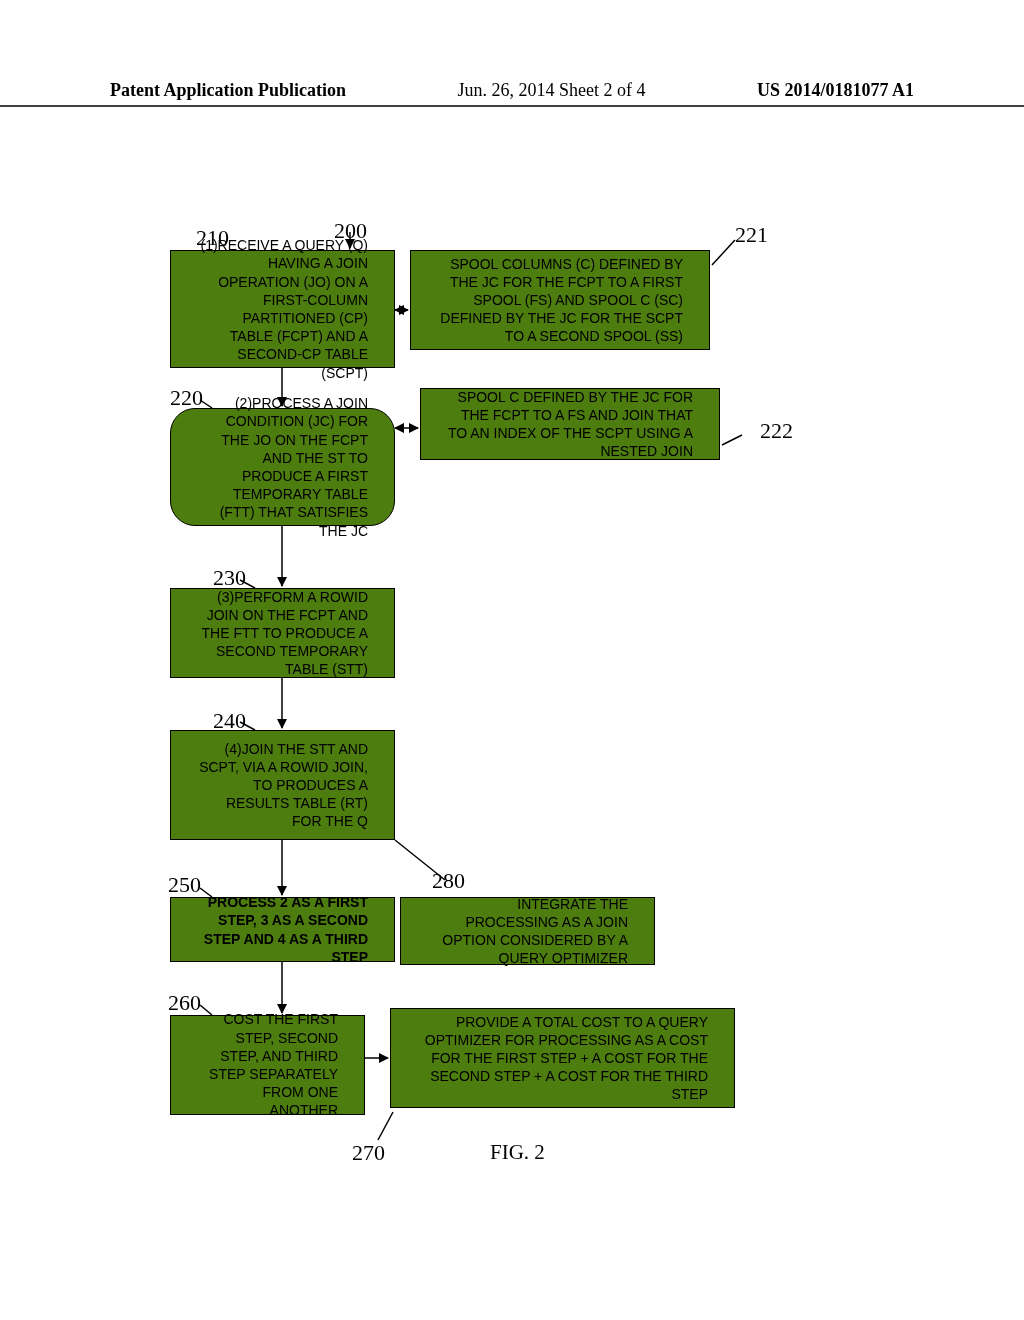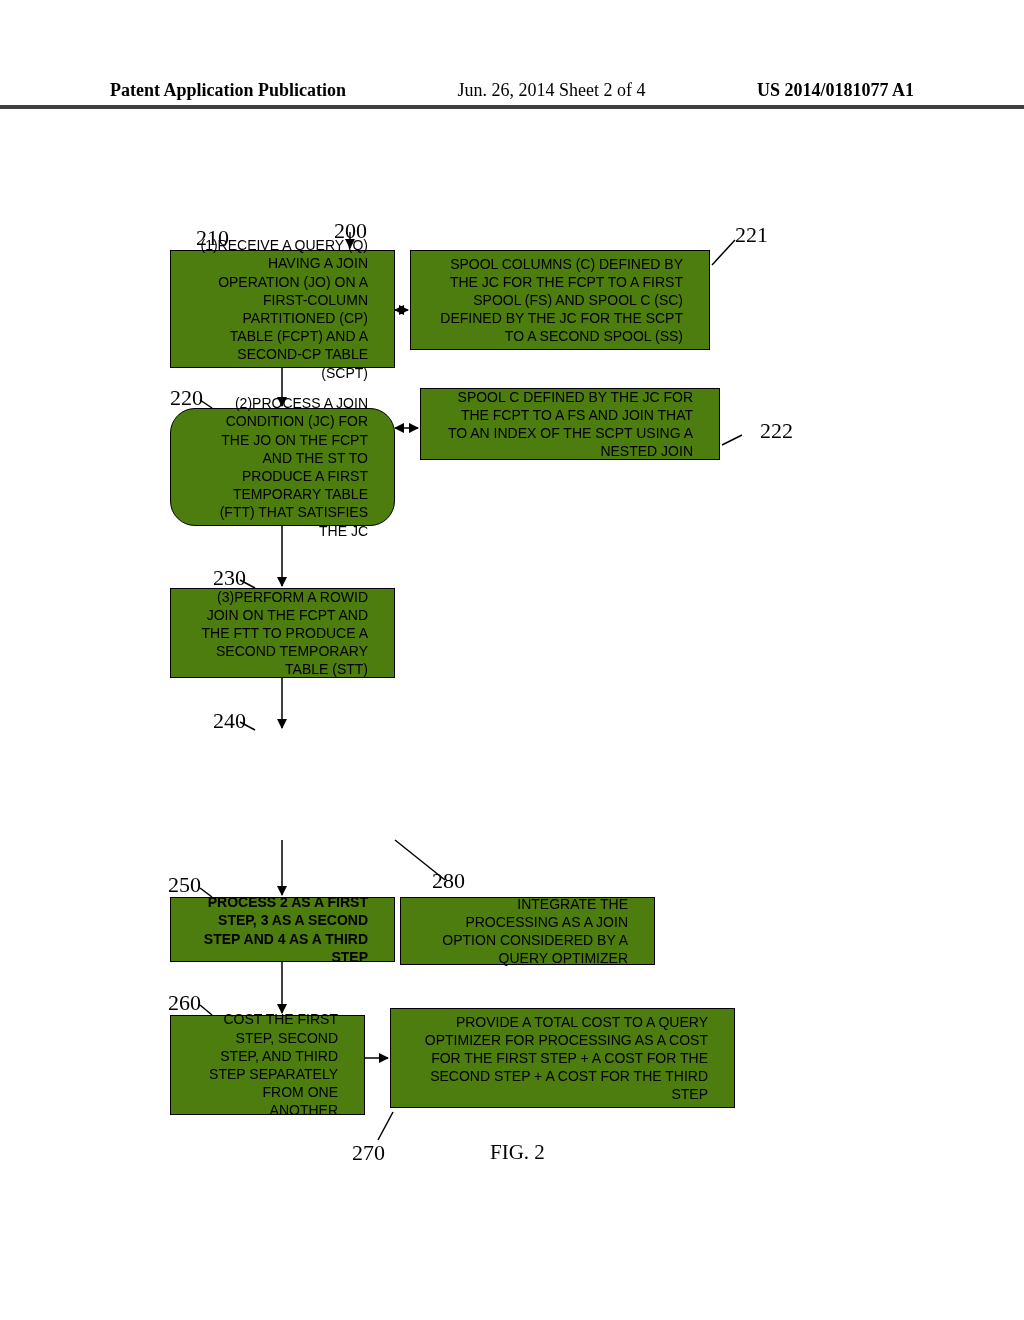--- a/index.html
+++ b/index.html
@@ -13,21 +13,21 @@
   .page {
     position: relative;
     width: 1024px;
     height: 1320px;
   }
   .header {
     position: absolute;
     top: 80px;
     left: 0;
     width: 100%;
-    border-bottom: 4px solid #404040;
+    border-bottom: 2px solid #404040;
     padding-bottom: 4px;
   }
   .header-row {
     display: flex;
     justify-content: space-between;
     font-size: 18px;
     padding: 0 110px 0 110px;
   }
   .header-left { font-weight: bold; }
   .header-center { }
@@ -96,20 +96,21 @@
     <div class="ref" style="left:213px; top:365px;">230</div>
     <div class="ref" style="left:213px; top:508px;">240</div>
     <div class="ref" style="left:168px; top:672px;">250</div>
     <div class="ref" style="left:168px; top:790px;">260</div>
     <div class="ref" style="left:352px; top:940px;">270</div>
     <div class="ref" style="left:432px; top:668px;">280</div>
 
     <div class="box" style="left:170px; top:50px; width:225px; height:118px;">(1)RECEIVE A QUERY (Q) HAVING A JOIN OPERATION (JO) ON A FIRST-COLUMN PARTITIONED (CP) TABLE (FCPT) AND A SECOND-CP TABLE (SCPT)</div>
     <div class="box" style="left:170px; top:208px; width:225px; height:118px;border-radius:25px;">(2)PROCESS A JOIN CONDITION (JC) FOR THE JO ON THE FCPT AND THE ST TO PRODUCE A FIRST TEMPORARY TABLE (FTT) THAT SATISFIES THE JC</div>
     <div class="box" style="left:170px; top:388px; width:225px; height:90px;">(3)PERFORM A ROWID JOIN ON THE FCPT AND THE FTT TO PRODUCE A SECOND TEMPORARY TABLE (STT)</div>
+    <div class="box" style="left:170px; top:530px; width:225px; height:110px;">(4)JOIN THE STT AND SCPT, VIA A ROWID JOIN, TO PRODUCES A RESULTS TABLE (RT) FOR THE Q</div>
     <div class="box" style="left:170px; top:697px; width:225px; height:65px;font-weight:bold;">PROCESS 2 AS A FIRST STEP, 3 AS A SECOND STEP AND 4 AS A THIRD STEP</div>
     <div class="box" style="left:170px; top:815px; width:195px; height:100px;">COST THE FIRST STEP, SECOND STEP, AND THIRD STEP SEPARATELY FROM ONE ANOTHER</div>
 
     <div class="box" style="left:410px; top:50px;  width:300px; height:100px;">SPOOL COLUMNS (C) DEFINED BY THE JC FOR THE FCPT TO A FIRST SPOOL (FS) AND SPOOL C (SC) DEFINED BY THE JC FOR THE SCPT TO A SECOND SPOOL (SS)</div>
     <div class="box" style="left:420px; top:188px; width:300px; height:72px;">SPOOL C DEFINED BY THE JC FOR THE FCPT TO A FS AND JOIN THAT TO AN INDEX OF THE SCPT USING A NESTED JOIN</div>
     <div class="box" style="left:400px; top:697px; width:255px; height:68px;">INTEGRATE THE PROCESSING AS A JOIN OPTION CONSIDERED BY A QUERY OPTIMIZER</div>
     <div class="box" style="left:390px; top:808px; width:345px; height:100px;">PROVIDE A TOTAL COST TO A QUERY OPTIMIZER FOR PROCESSING AS A COST FOR THE FIRST STEP + A COST FOR THE SECOND STEP + A COST FOR THE THIRD STEP</div>
 
     <svg class="connector" width="1024" height="1000">
       <defs>

